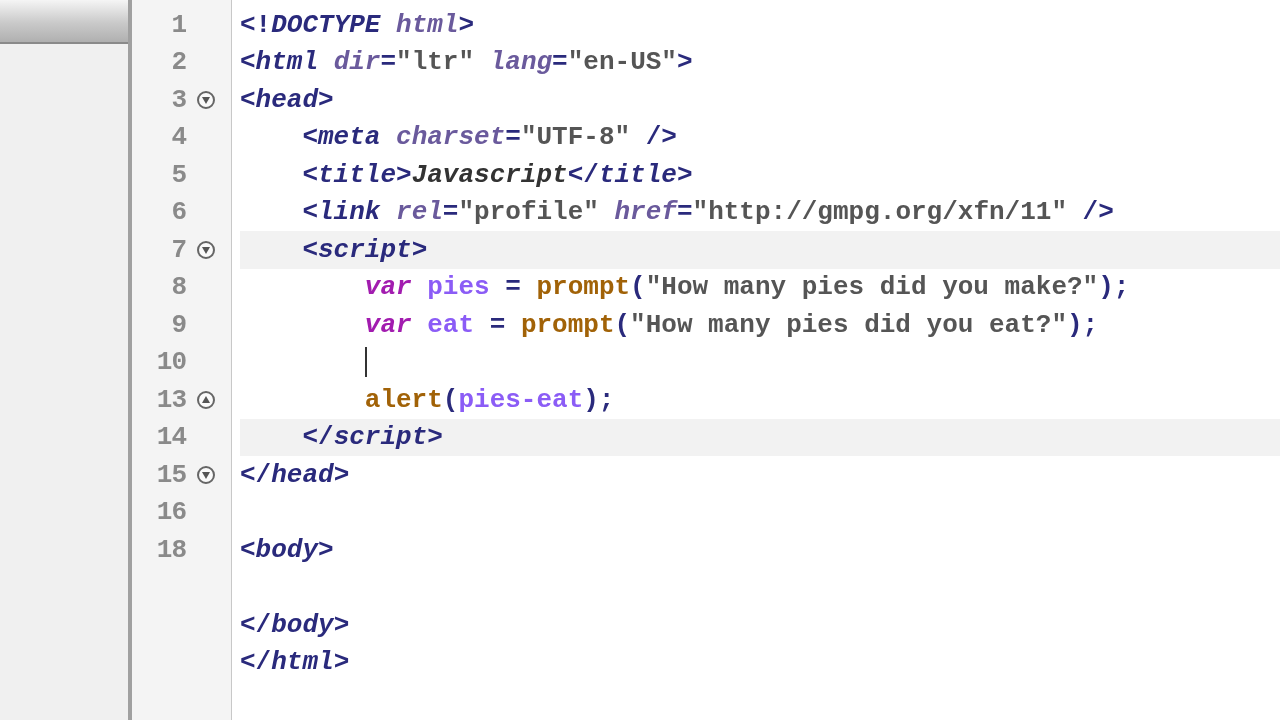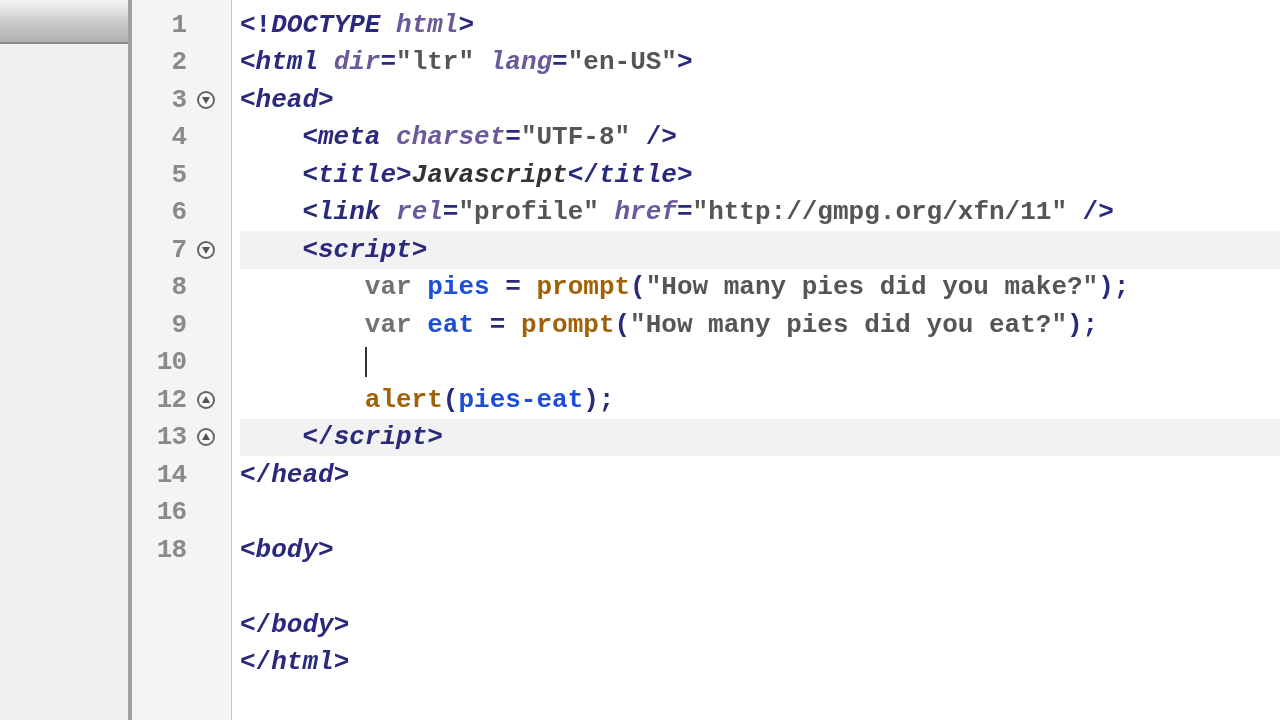--- a/index.html
+++ b/index.html
@@ -79,22 +79,22 @@
     white-space: pre;
     font-weight: bold;
   }
   .line.hl {
     background: #f2f2f2;
   }
   .punct  { color: #2a2a7c; }
   .tag    { color: #2a2a7c; font-weight: bold; font-style: italic; }
   .attr   { color: #6a5a9c; font-style: italic; }
   .str    { color: #555; }
-  .kw     { color: #737373; }
-  .id     { color: #1d4ed8; }
+  .kw     { color: #a21caf; font-style: italic; }
+  .id     { color: #8b5cf6; }
   .fn     { color: #a16207; }
   .txt    { color: #333; font-style: italic; }
   .caret {
     display: inline-block;
     width: 2px;
     height: 30px;
     background: #333;
     vertical-align: middle;
   }
   .indent { display:inline-block; }
@@ -155,42 +155,42 @@
     </div>
   <div class="grow">
       <div class="ln">9</div>
       <div class="fold"></div>
     </div>
   <div class="grow">
       <div class="ln">10</div>
       <div class="fold"></div>
     </div>
   <div class="grow">
-      <div class="ln">12</div>
+      <div class="ln">13</div>
       <div class="fold">
         <span class="fold-icon">
           <svg width="10" height="10" viewBox="0 0 10 10">
             <polygon points="1,8 9,8 5,1" fill="#555"></polygon>
           </svg>
         </span>
       </div>
     </div>
   <div class="grow">
-      <div class="ln">13</div>
-      <div class="fold">
-        <span class="fold-icon">
-          <svg width="10" height="10" viewBox="0 0 10 10">
-            <polygon points="1,8 9,8 5,1" fill="#555"></polygon>
-          </svg>
-        </span>
-      </div>
-    </div>
-  <div class="grow">
       <div class="ln">14</div>
       <div class="fold"></div>
+    </div>
+  <div class="grow">
+      <div class="ln">15</div>
+      <div class="fold">
+        <span class="fold-icon">
+          <svg width="10" height="10" viewBox="0 0 10 10">
+            <polygon points="1,2 9,2 5,9" fill="#555"></polygon>
+          </svg>
+        </span>
+      </div>
     </div>
   <div class="grow">
       <div class="ln">16</div>
       <div class="fold"></div>
     </div>
   <div class="grow">
       <div class="ln">18</div>
       <div class="fold"></div>
     </div>
 </div>

